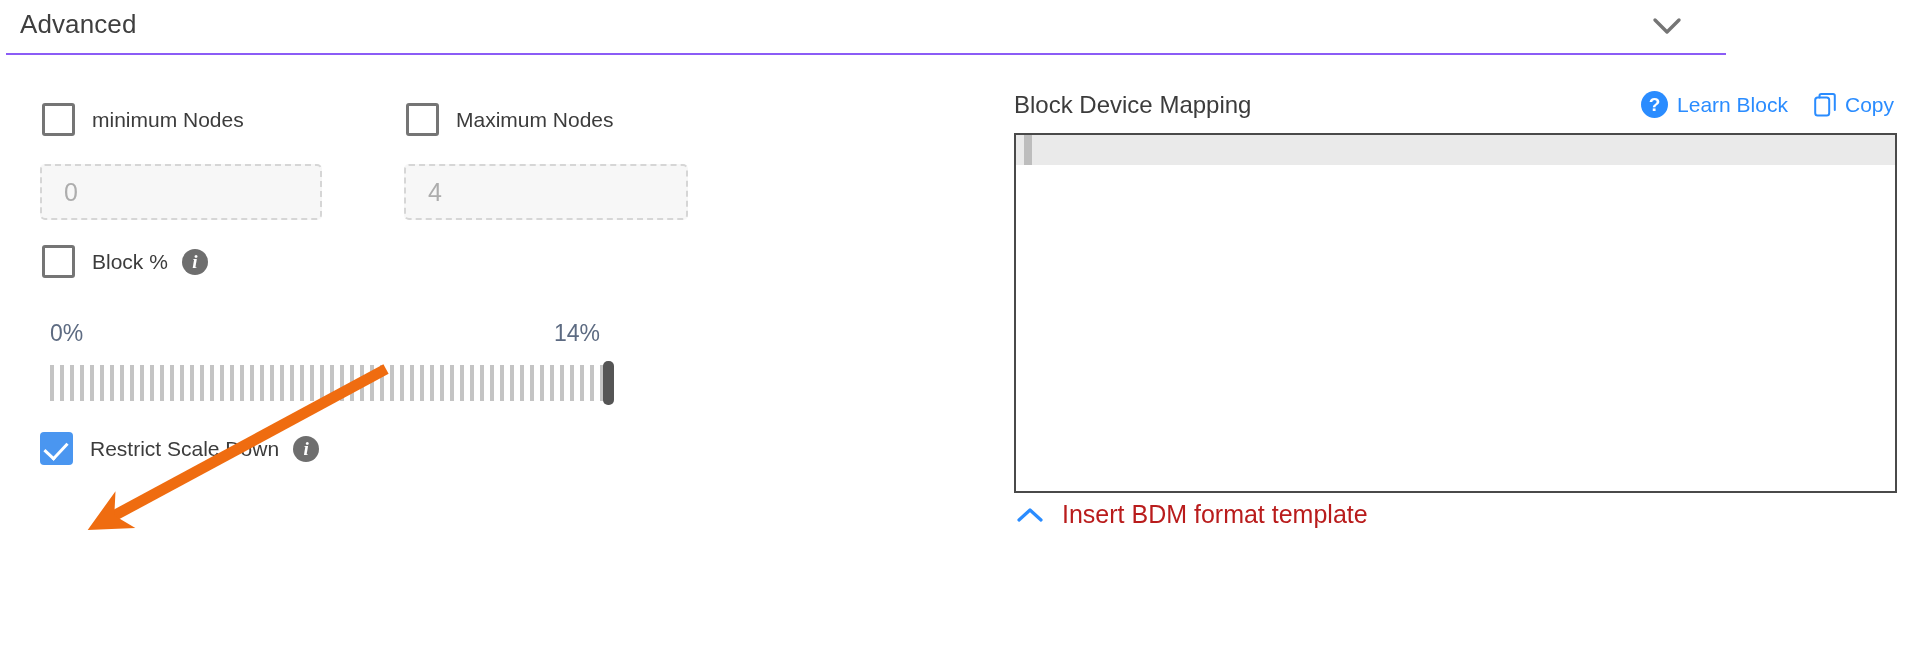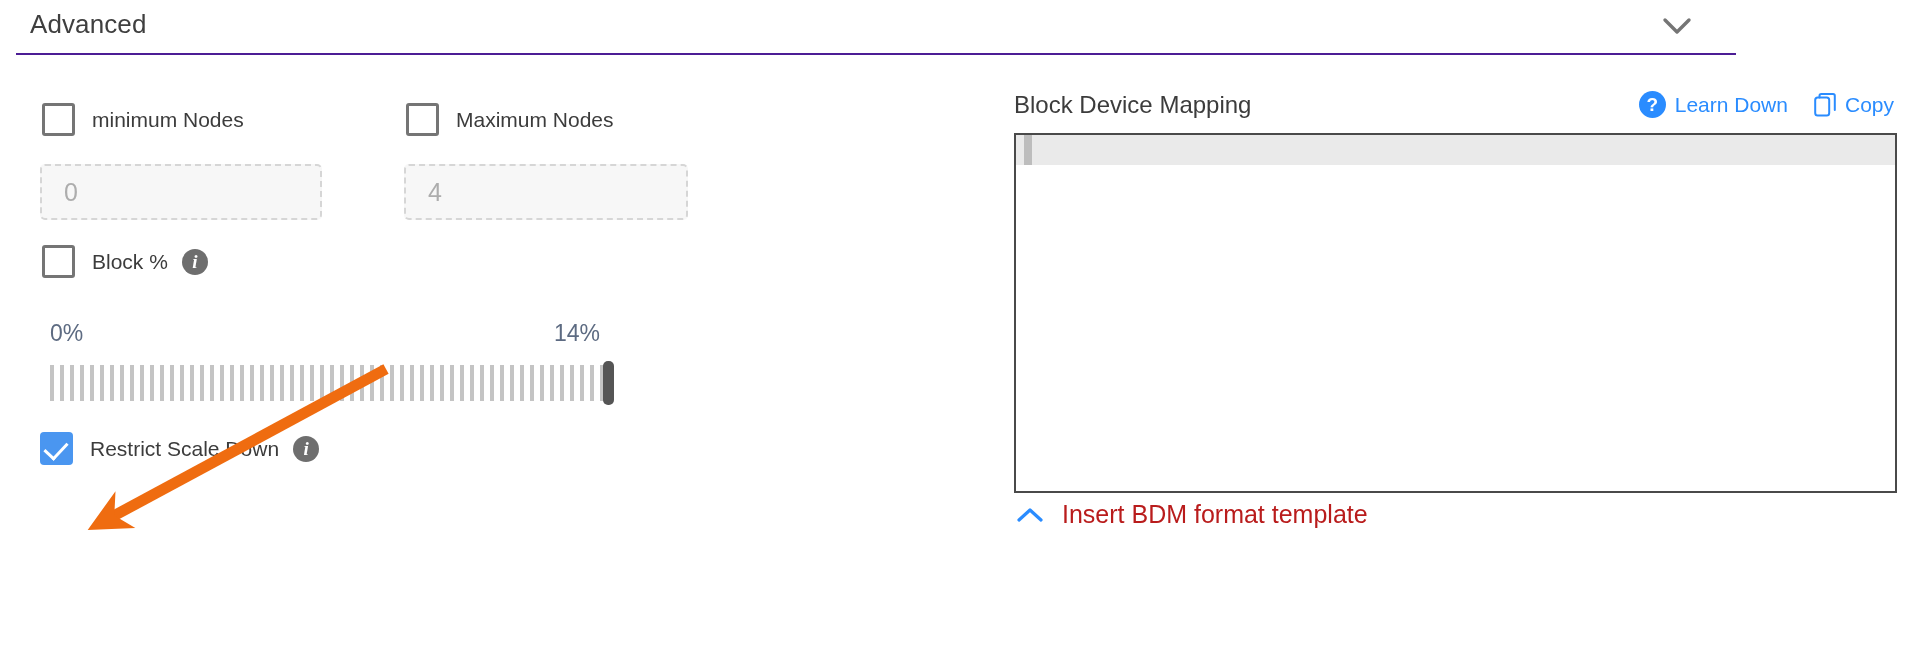--- a/index.html
+++ b/index.html
@@ -12,26 +12,26 @@
     height: 656px;
     font-family: "Liberation Sans", sans-serif;
     color: #3c3c3c;
     overflow: hidden;
     position: relative;
   }
 
   
   .section-header {
     position: absolute;
-    left: 16px;
+    left: 6px;
     top: 0;
     width: 1720px;
     height: 55px;
     box-sizing: border-box;
-    border-bottom: 2px solid #4c1d95;
+    border-bottom: 2px solid #8b5cf6;
   }
   .section-title {
     position: absolute;
     left: 14px;
     top: 9px;
     font-size: 26px;
     font-weight: 400;
     color: #3f3f3f;
     letter-spacing: .1px;
   }
@@ -296,21 +296,21 @@
     <div class="info-icon">i</div>
   </div>
 </div>
 
 <div class="right-col">
   <div class="bdm-title">Block Device Mapping</div>
 
   <div class="bdm-actions">
     <div class="action-link">
       <span class="q-icon">?</span>
-      <span>Learn Down</span>
+      <span>Learn Block</span>
     </div>
     <div class="action-link">
       <span class="copy-icon">
         <svg viewBox="0 0 22 24" width="22" height="24" aria-hidden="true">
           <rect x="1.2" y="4.5" width="14" height="18" rx="2.5" fill="none" stroke="#2a8cff" stroke-width="2"></rect>
           <path d="M5.5 4.5 V2.8 A1.8 1.8 0 0 1 7.3 1 H19 A1.8 1.8 0 0 1 20.8 2.8 V17" fill="none" stroke="#2a8cff" stroke-width="2" stroke-linecap="round"></path>
         </svg>
       </span>
       <span>Copy</span>
     </div>

